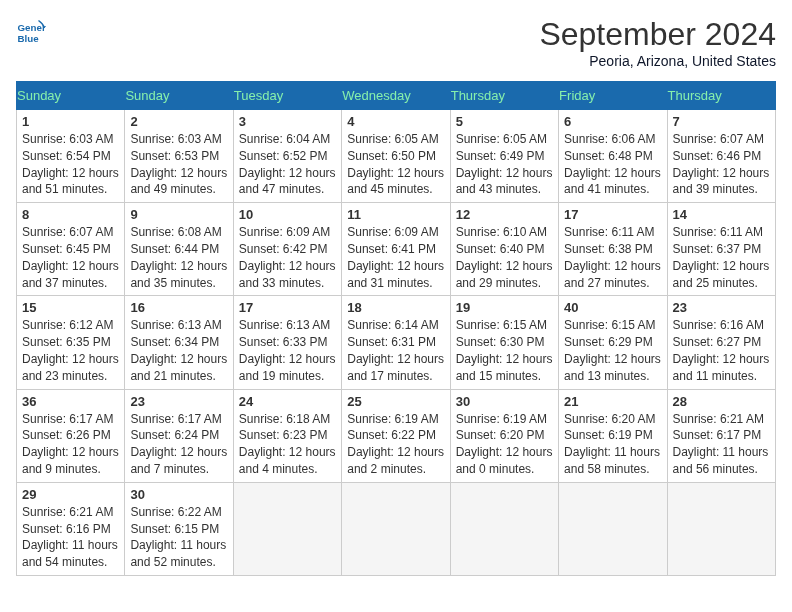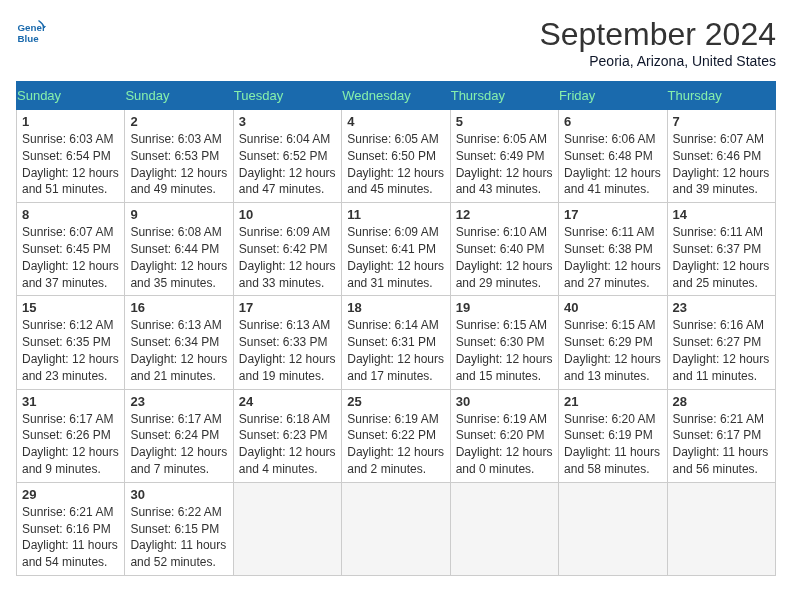--- a/index.html
+++ b/index.html
@@ -275,21 +275,21 @@
         <span class="day-num">23</span>
         <div class="cell-text">
           Sunrise: 6:16 AM<br>
           Sunset: 6:27 PM<br>
           Daylight: 12 hours and 11 minutes.
         </div>
       </td>
       </tr>
       <tr>
         <td>
-        <span class="day-num">31</span>
+        <span class="day-num">36</span>
         <div class="cell-text">
           Sunrise: 6:17 AM<br>
           Sunset: 6:26 PM<br>
           Daylight: 12 hours and 9 minutes.
         </div>
       </td>
         <td>
         <span class="day-num">23</span>
         <div class="cell-text">
           Sunrise: 6:17 AM<br>

